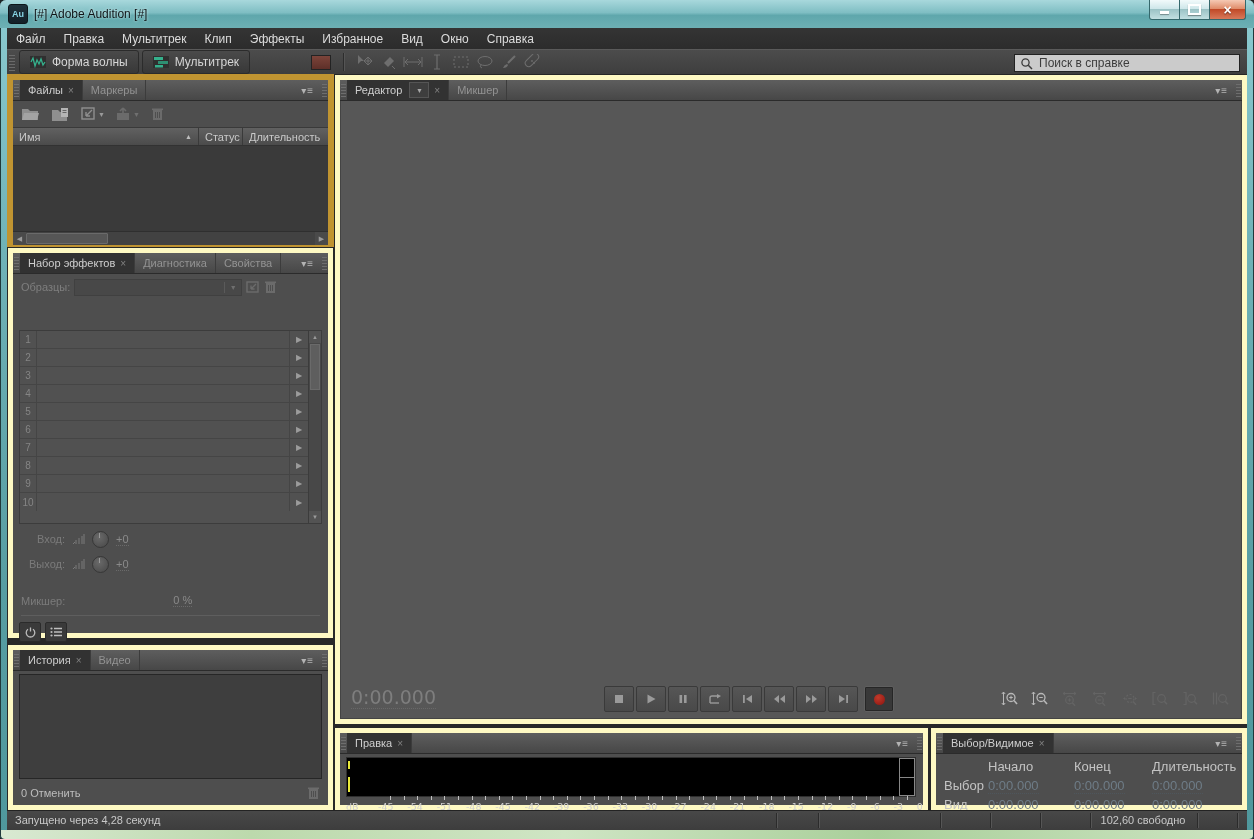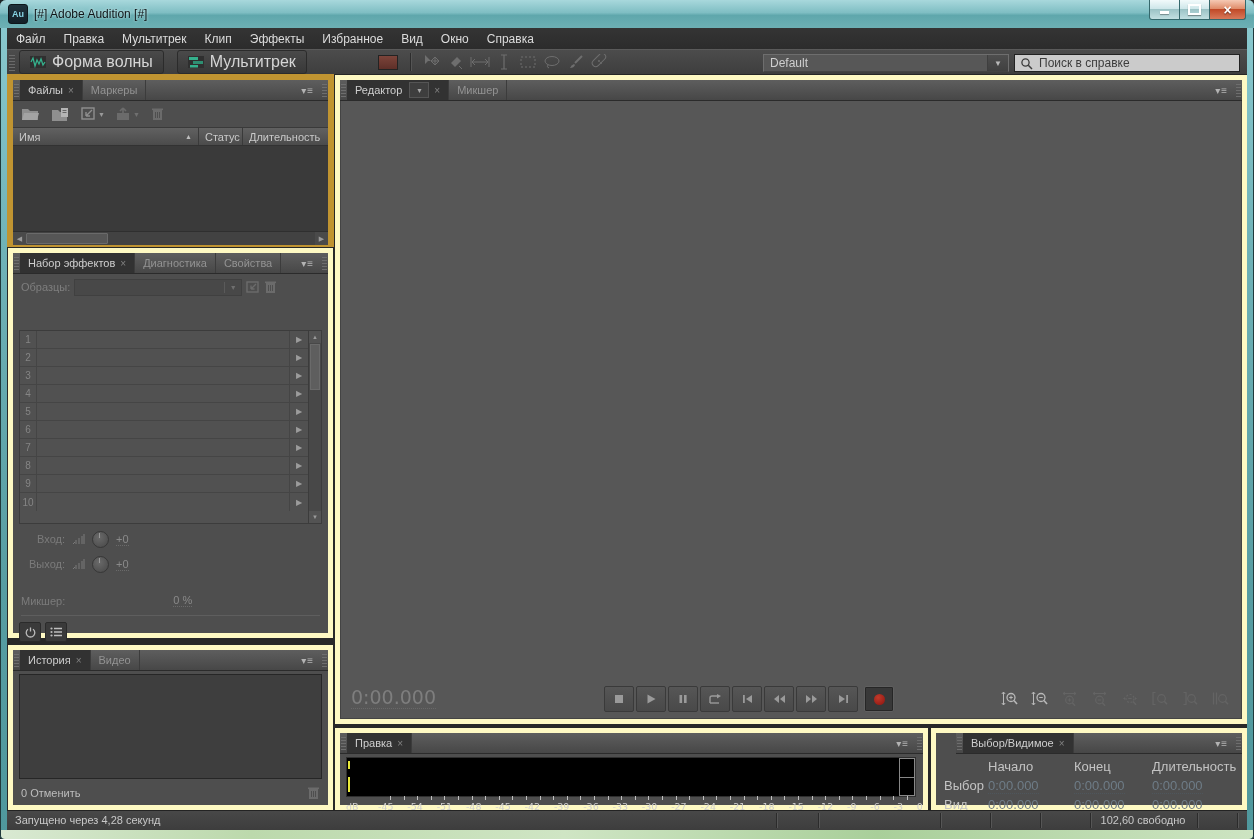--- a/index.html
+++ b/index.html
@@ -28,22 +28,22 @@
   .bottomstrip{position:absolute;left:1px;right:1px;bottom:0;height:9px;border-radius:0 0 4px 4px;
     background:linear-gradient(90deg,#d9e9d2,#bcd9ac 20%,#cfe5c4 45%,#a9cf9a 70%,#cde4c2 100%);}
   
   .menubar{position:absolute;left:0;top:0;right:0;height:21px;background:linear-gradient(#343434,#2c2c2c);
     display:flex;align-items:center;box-sizing:border-box;}
   .menu-item{color:#dcdcdc;font-size:12px;padding:0 9px;height:100%;display:flex;align-items:center;}
   
   .toolbar{position:absolute;left:0;top:21px;right:0;height:26px;background:linear-gradient(#4c4c4c,#3e3e3e);
     border-top:1px solid #5a5a5a;border-bottom:1px solid #262626;box-sizing:border-box;display:flex;align-items:center;}
   .tb-grip{width:6px;height:18px;margin:0 4px 0 2px;background:repeating-linear-gradient(0deg,#6a6a6a 0 1px,transparent 1px 3px);}
-  .view-btn{display:flex;align-items:center;gap:6px;height:20px;padding:1px 10px;margin-right:13px;border-radius:3px;
-    background:linear-gradient(#4a4a4a,#383838);border:1px solid #2b2b2b;color:#d6d6d6;font-size:16px;}
+  .view-btn{display:flex;align-items:center;gap:6px;height:20px;padding:1px 10px;margin-right:3px;border-radius:3px;
+    background:linear-gradient(#4a4a4a,#383838);border:1px solid #2b2b2b;color:#d6d6d6;font-size:12px;}
   .spectral-btn{width:18px;height:13px;margin-left:58px;background:linear-gradient(#7c443a,#5e2f28);border:1px solid #232323;}
   .tb-sep{width:1px;height:18px;background:#2d2d2d;border-right:1px solid #555;margin:0 8px 0 12px;}
   .tool-ico{width:24px;height:20px;display:flex;align-items:center;justify-content:center;}
   .workspace{position:absolute;left:756px;top:4px;width:246px;height:18px;background:#575757;border:1px solid #6e6e6e;
     border-bottom-color:#444;display:flex;align-items:center;box-sizing:border-box;}
   .workspace .ws-label{flex:1;color:#cfcfcf;font-size:12px;padding-left:6px;}
   .ws-arrow{width:20px;height:100%;border-left:1px solid #3f3f3f;background:linear-gradient(#4e4e4e,#404040);
     color:#b9b9b9;font-size:8px;display:flex;align-items:center;justify-content:center;}
   .searchbox{position:absolute;left:1007px;top:4px;width:226px;height:18px;background:#cbcbcb;border:1px solid #222;
     display:flex;align-items:center;box-sizing:border-box;}
@@ -239,24 +239,20 @@
               <path d="M6 10 q-3 1 -4 4 q4 0 5 -3 Z" fill="#6e6e6e"></path>
             </svg>
       </div>
       <div class="tool-ico">
         <svg width="18" height="16" viewBox="0 0 18 16">
               <rect x="4" y="-1" width="7" height="16" rx="3.5" transform="rotate(45 9 7)" fill="none" stroke="#6e6e6e"></rect>
               <circle cx="8" cy="7" r="0.9" fill="#6e6e6e"></circle>
               <circle cx="10" cy="9" r="0.9" fill="#6e6e6e"></circle>
             </svg>
       </div>
-      <div class="workspace">
-        <div class="ws-label">Default</div>
-        <div class="ws-arrow">▼</div>
-      </div>
       <div class="searchbox">
         <svg width="13" height="13" viewBox="0 0 13 13" style="margin:0 4px 0 5px">
           <circle cx="5.5" cy="5.5" r="3.6" fill="none" stroke="#3c3c3c" stroke-width="1.3"></circle>
               <path d="M8.3 8.3 L12 12" stroke="#3c3c3c" stroke-width="1.5"></path>
         </svg>
         <input type="text" placeholder="Поиск в справке" style="">
       </div>
     </div>
 
     <div class="panel" style="left:1px;top:47px;width:325px;height:171px;border-color:#c09431;box-shadow:0 0 0 1px #c09431;">
@@ -663,21 +659,21 @@
         <span>-18</span>
         <span>-15</span>
         <span>-12</span>
         <span>-9</span>
         <span>-6</span>
         <span>-3</span>
         <span>0</span>
       </div>
     </div>
 
-    <div class="panel" style="left:924px;top:700px;width:316px;height:82px;padding-left:20px;">
+    <div class="panel" style="left:924px;top:700px;width:316px;height:82px;">
       <div class="tabbar">
         <div class="grip"></div>
         <div class="tab active">
           <span>Выбор/Видимое</span>
           <span class="x">×</span>
         </div>
         <div class="pmenu">▾≡</div>
         <div class="grip"></div>
       </div>
       <div class="sel-grid">

